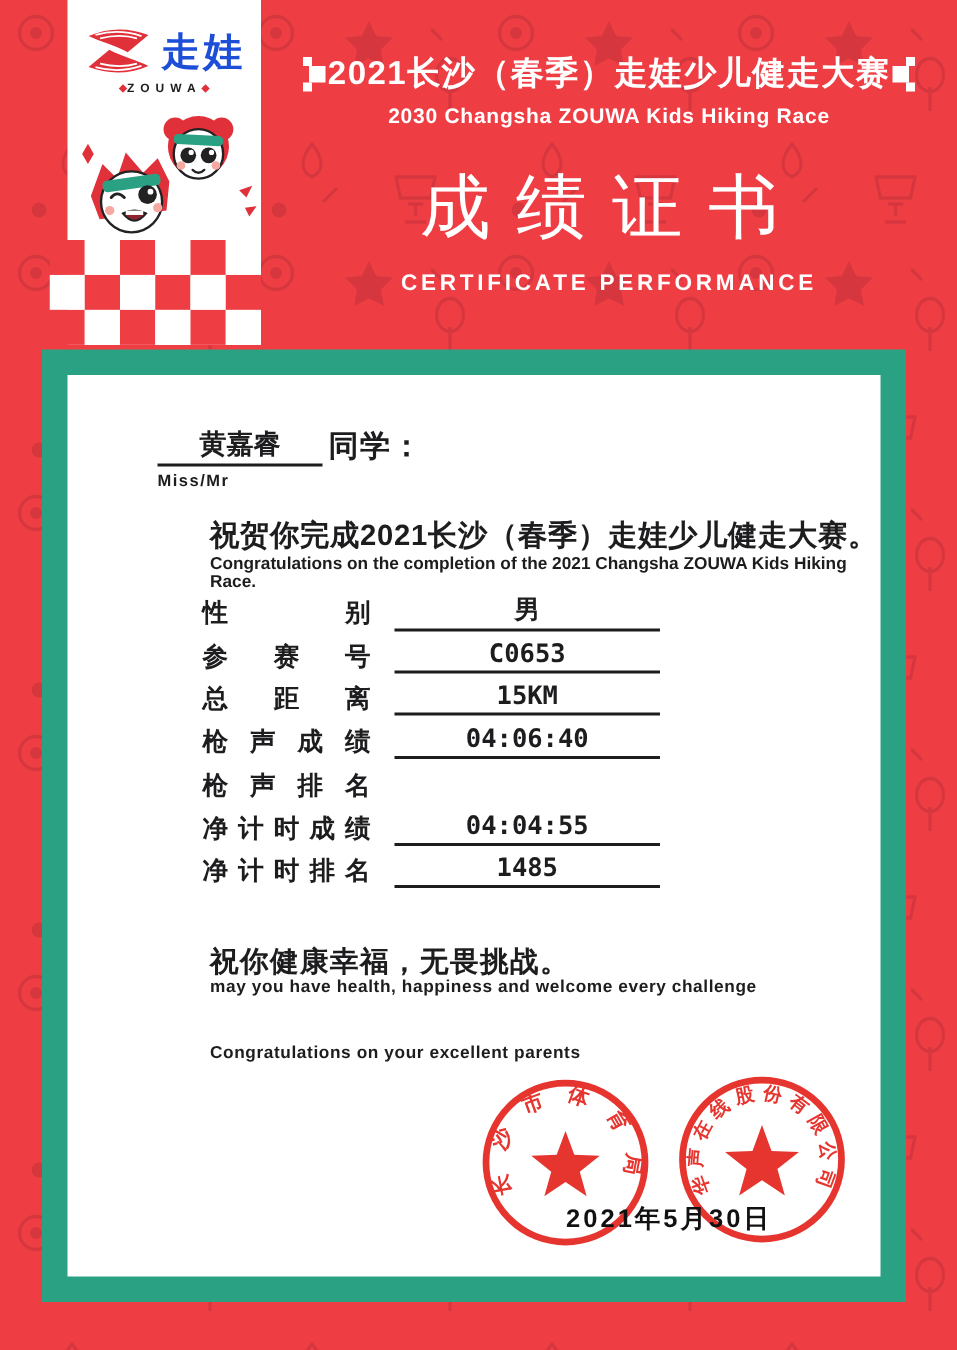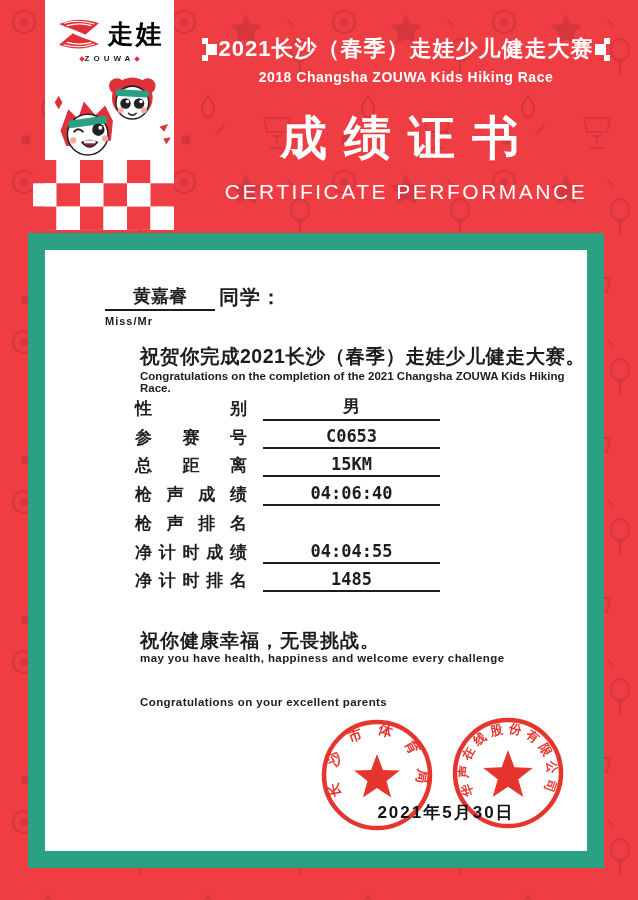--- a/index.html
+++ b/index.html
@@ -6,35 +6,35 @@
   html,body { width:638px; height:900px; }
   body { font-family:"Liberation Sans", sans-serif; position:relative; overflow:hidden; background:#ee3e44; }
   .page { position:absolute; inset:0; width:638px; height:900px; }
 
   
   .bg-pattern { position:absolute; inset:0; z-index:0; }
 
   
   .white-column { position:absolute; left:45px; top:0; width:129px; height:230px; background:#fff; z-index:2; }
   .logo-row { display:flex; align-items:center; justify-content:center; gap:6px; margin-top:16px; }
-  .logo-zh { font-size:26px; font-weight:900; color:#000000; letter-spacing:2px; }
+  .logo-zh { font-size:26px; font-weight:900; color:#1d4ed8; letter-spacing:2px; }
   .logo-en { text-align:center; font-size:8px; font-weight:700; letter-spacing:4px; color:#1d1d1f; margin-top:2px;
              display:flex; align-items:center; justify-content:center; gap:1px; }
   .logo-dot { width:4px; height:4px; background:#e0313b; transform:rotate(45deg); display:inline-block; }
   .mascots { display:block; margin:4px auto 0; }
 
   .checkerboard { position:absolute; left:33px; top:160px; z-index:3; }
 
   
   .header { position:absolute; left:174px; top:0; width:464px; z-index:2; text-align:center; color:#fff; }
   .race-title-row { margin-top:34px; display:flex; align-items:center; justify-content:center; gap:2px; }
   .race-title { font-size:22px; font-weight:900; letter-spacing:1px; white-space:nowrap; }
   .race-en { margin-top:5px; font-size:14px; font-weight:700; letter-spacing:0.5px; }
-  .cert-title { margin-top:22px; font-size:47px; font-weight:700; letter-spacing:17px; padding-left:4px; }
-  .cert-en { margin-top:10px; font-size:21px; font-weight:400; letter-spacing:2.5px; }
+  .cert-title { margin-top:22px; font-size:47px; font-weight:400; letter-spacing:17px; padding-left:4px; }
+  .cert-en { margin-top:10px; font-size:15px; font-weight:700; letter-spacing:2.5px; }
 
   
   .frame { position:absolute; left:28px; top:233px; width:576px; height:635px; background:#2aa183; z-index:4; }
   .paper { position:absolute; inset:17px; background:#ffffff; }
 
   .ink { color:#1d1d1f; }
 
   
   .name-block { position:absolute; left:60px; top:34px; }
   .name-line { display:flex; align-items:flex-end; }
@@ -173,21 +173,21 @@
           <i class="s2"></i>
           <i class="big"></i>
         </span>
       <span class="race-title">2021长沙（春季）走娃少儿健走大赛</span>
       <span class="deco right">
           <i class="s1"></i>
           <i class="s2"></i>
           <i class="big"></i>
         </span>
     </div>
-    <div class="race-en">2018 Changsha ZOUWA Kids Hiking Race</div>
+    <div class="race-en">2030 Changsha ZOUWA Kids Hiking Race</div>
     <div class="cert-title">成绩证书</div>
     <div class="cert-en">CERTIFICATE PERFORMANCE</div>
   </div>
 
   <div class="frame">
     <div class="paper ink">
 
       <svg class="stamps" width="542" height="601">
         <defs>
           <path id="arcL" d="M299.2,547.9 A40,40 0 1 1 364.8,547.9" fill="none"></path>

